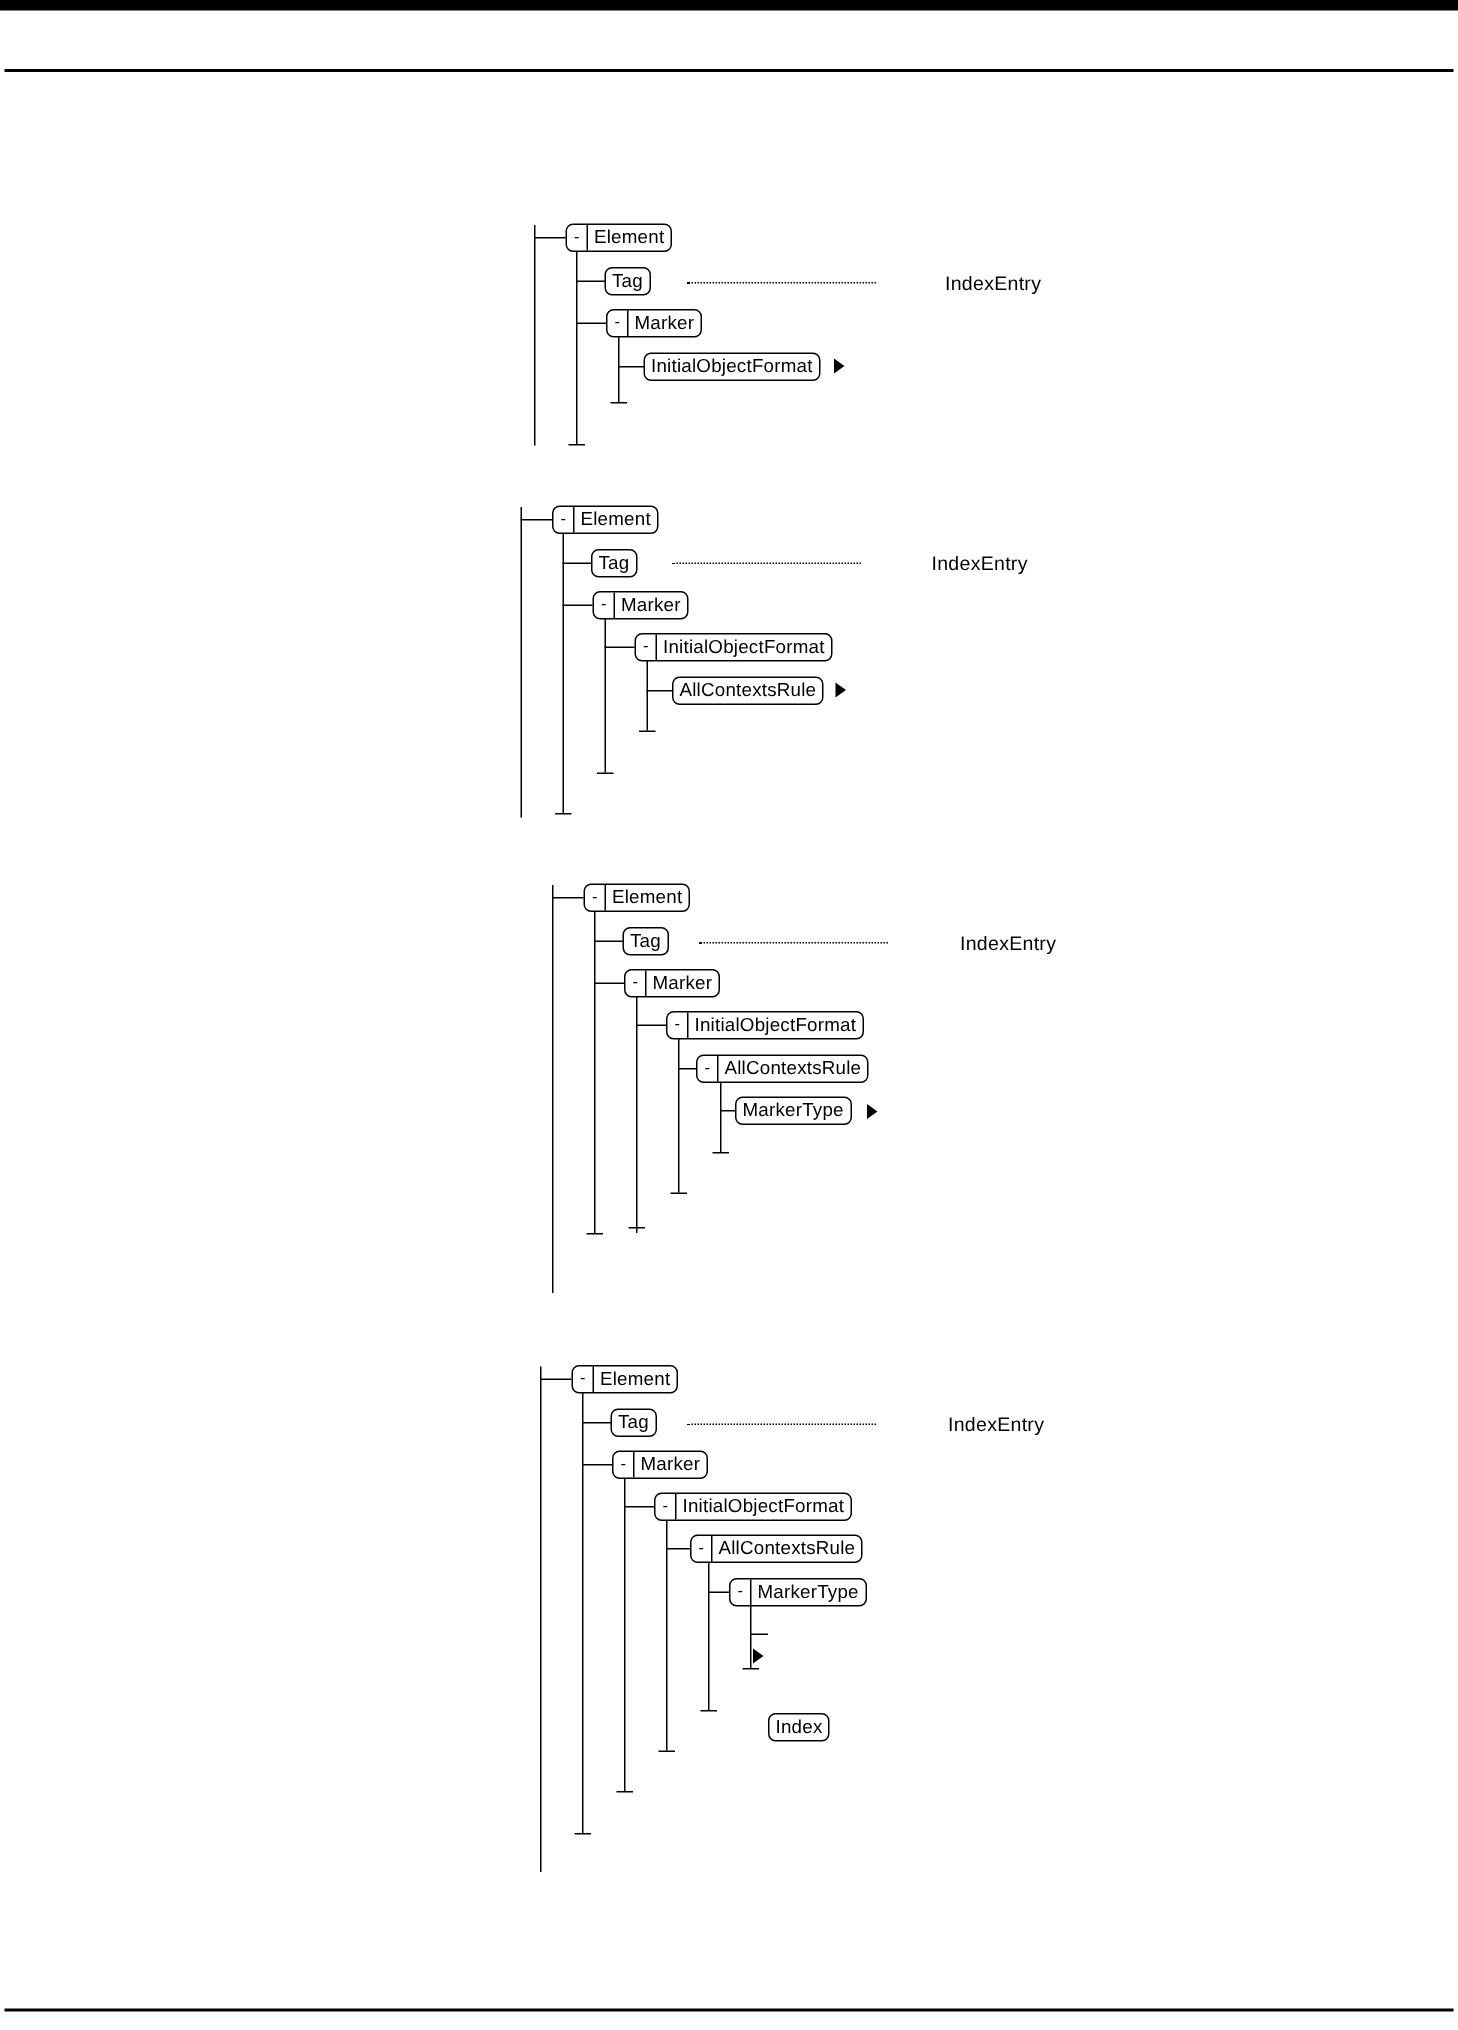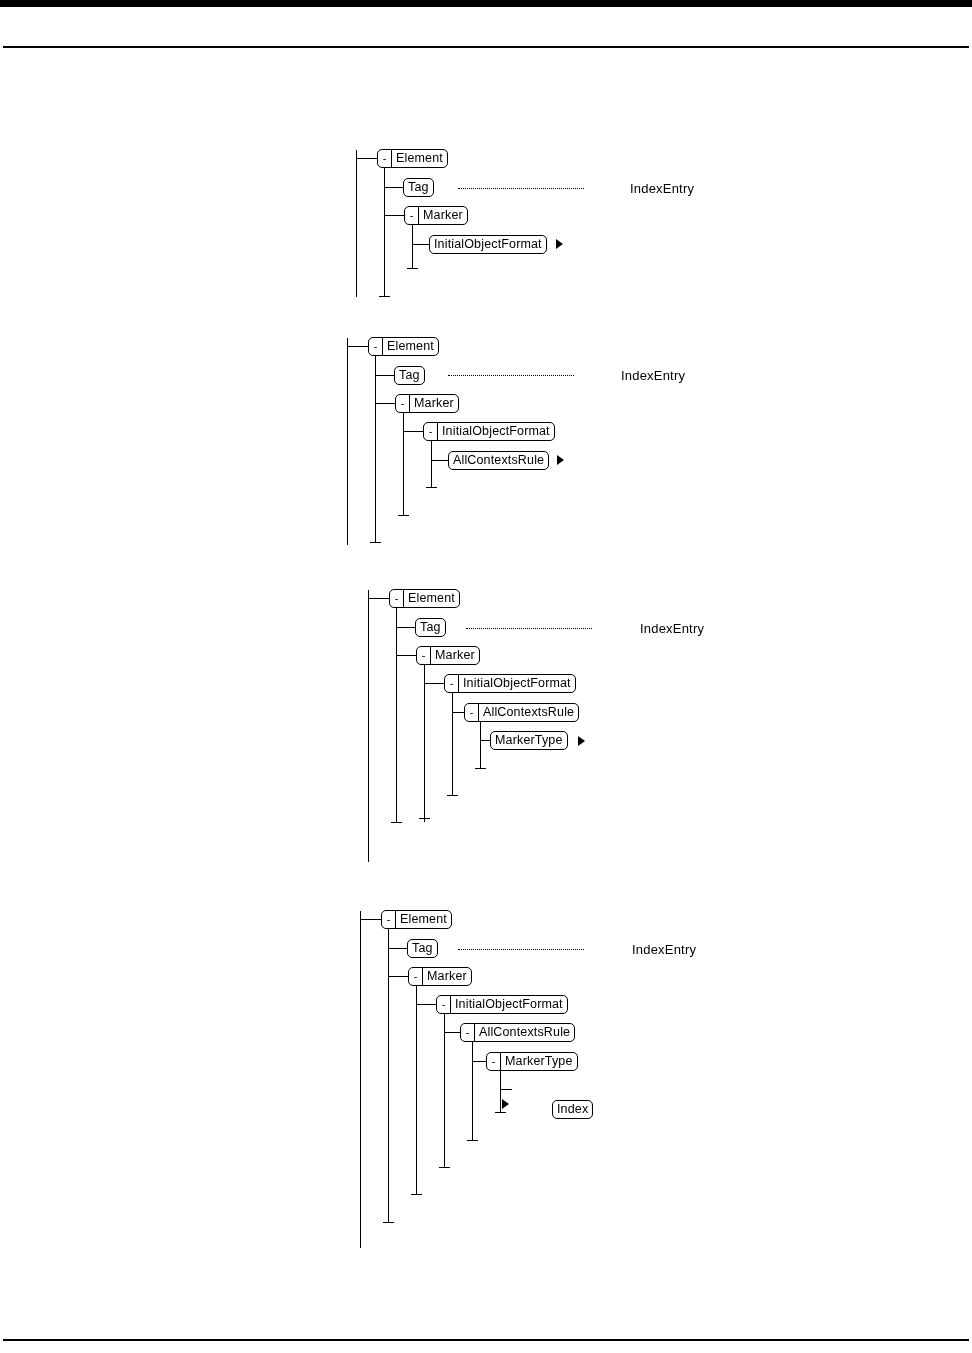--- a/index.html
+++ b/index.html
@@ -305,21 +305,21 @@
   <div class="node" style="left:460px; top:1023px;">
     <span class="expander">-</span>
     <span class="label">AllContextsRule</span>
   </div>
 
   <div class="node" style="left:486px; top:1052px;">
     <span class="expander">-</span>
     <span class="label">MarkerType</span>
   </div>
 
-  <div class="node" style="left:512px; top:1100px;margin-left:40px;">
+  <div class="node" style="left:512px; top:1142px;">
     <span class="label">Index</span>
   </div>
 
   <div class="arrow" style="left:502px; top:1099px;"></div>
 
   <div class="leader" style="left:458px; top:949px; width:126px;"></div>
   <div class="side-label" style="left:632px; top:942px;">IndexEntry</div>
 </div>
 
 </body></html>

